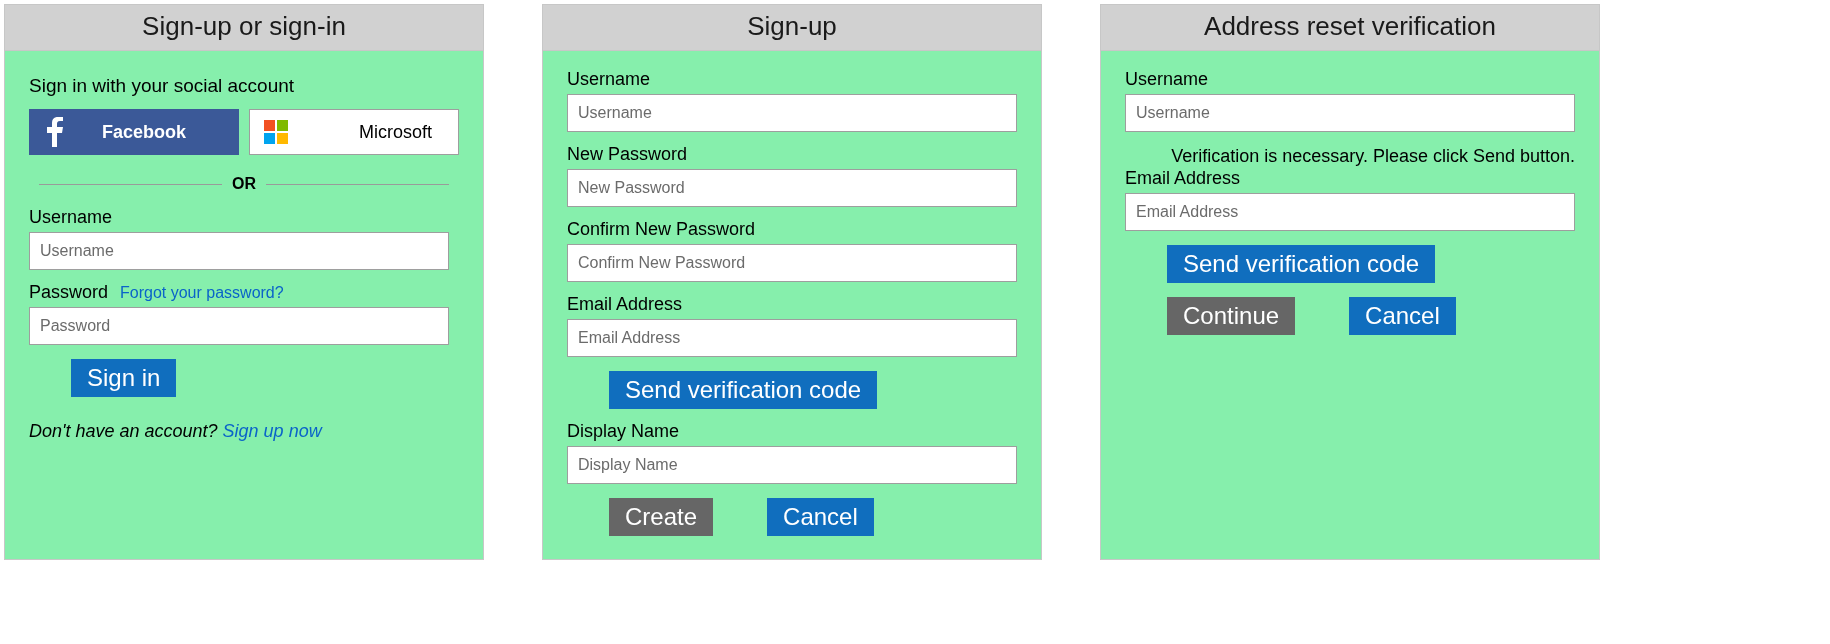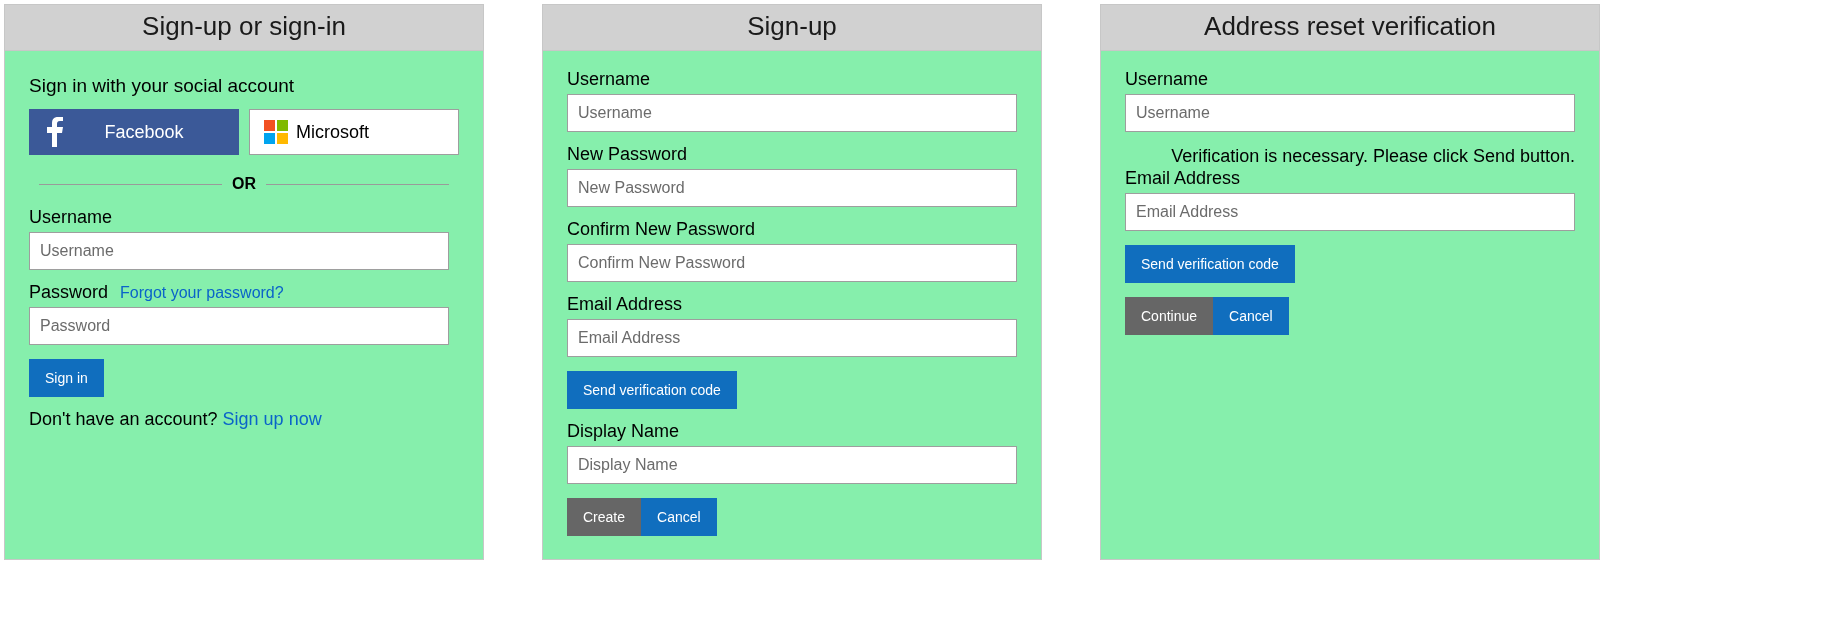--- a/index.html
+++ b/index.html
@@ -46,20 +46,21 @@
   .btn-fb {
     display: flex;
     align-items: center;
     background: #3b5998;
     color: #fff;
     width: 210px;
     height: 46px;
     font-size: 18px;
     cursor: pointer;
     border: none;
+    font-weight: bold;
   }
   .btn-fb .icon-slot {
     width: 40px;
     display: flex;
     align-items: center;
     justify-content: center;
   }
   .btn-fb .lbl { flex: 1; text-align: center; padding-right: 20px; }
   .btn-ms {
     display: flex;
@@ -71,21 +72,21 @@
     font-size: 18px;
     border: 1px solid #9e9e9e;
     cursor: pointer;
   }
   .btn-ms .icon-slot {
     width: 40px;
     display: flex;
     align-items: center;
     justify-content: center;
   }
-  .btn-ms .lbl { flex: 1; text-align: left; padding-right: 20px; }
+  .btn-ms .lbl { flex: 1; text-align: right; padding-right: 20px; }
   .ms-grid {
     display: grid;
     grid-template-columns: 11px 11px;
     grid-template-rows: 11px 11px;
     gap: 2px;
   }
   .ms-grid span:nth-child(1){ background:#f25022; }
   .ms-grid span:nth-child(2){ background:#7fba00; }
   .ms-grid span:nth-child(3){ background:#00a4ef; }
   .ms-grid span:nth-child(4){ background:#ffb900; }
@@ -131,32 +132,34 @@
     font-size: 16px;
     cursor: pointer;
     text-decoration: none;
   }
   .btn {
     display: inline-flex;
     align-items: center;
     justify-content: center;
     height: 38px;
     padding: 0 16px;
-    font-size: 14px;
+    font-size: 24px;
     color: #fff;
     border: none;
     cursor: pointer;
     margin-top: 14px;
+    margin-left: 42px;
   }
   .btn.blue { background: #106ebe; }
   .btn.gray { background: #666666; }
-  .btn-row { display: flex; }
+  .btn-row { display: flex; gap: 12px; }
   .signup-row {
-    margin-top: 12px;
-    font-size: 18px;
+    margin-top: 24px;
+    font-size: 18px;
+    font-style: italic;
   }
   .signup-row .link { font-size: 18px; font-weight: 400; }
   .verify-text {
     font-size: 18px;
     margin: 14px 0 0;
     line-height: 1.2;
     text-align: right;
   }
 </style>
 </head>

